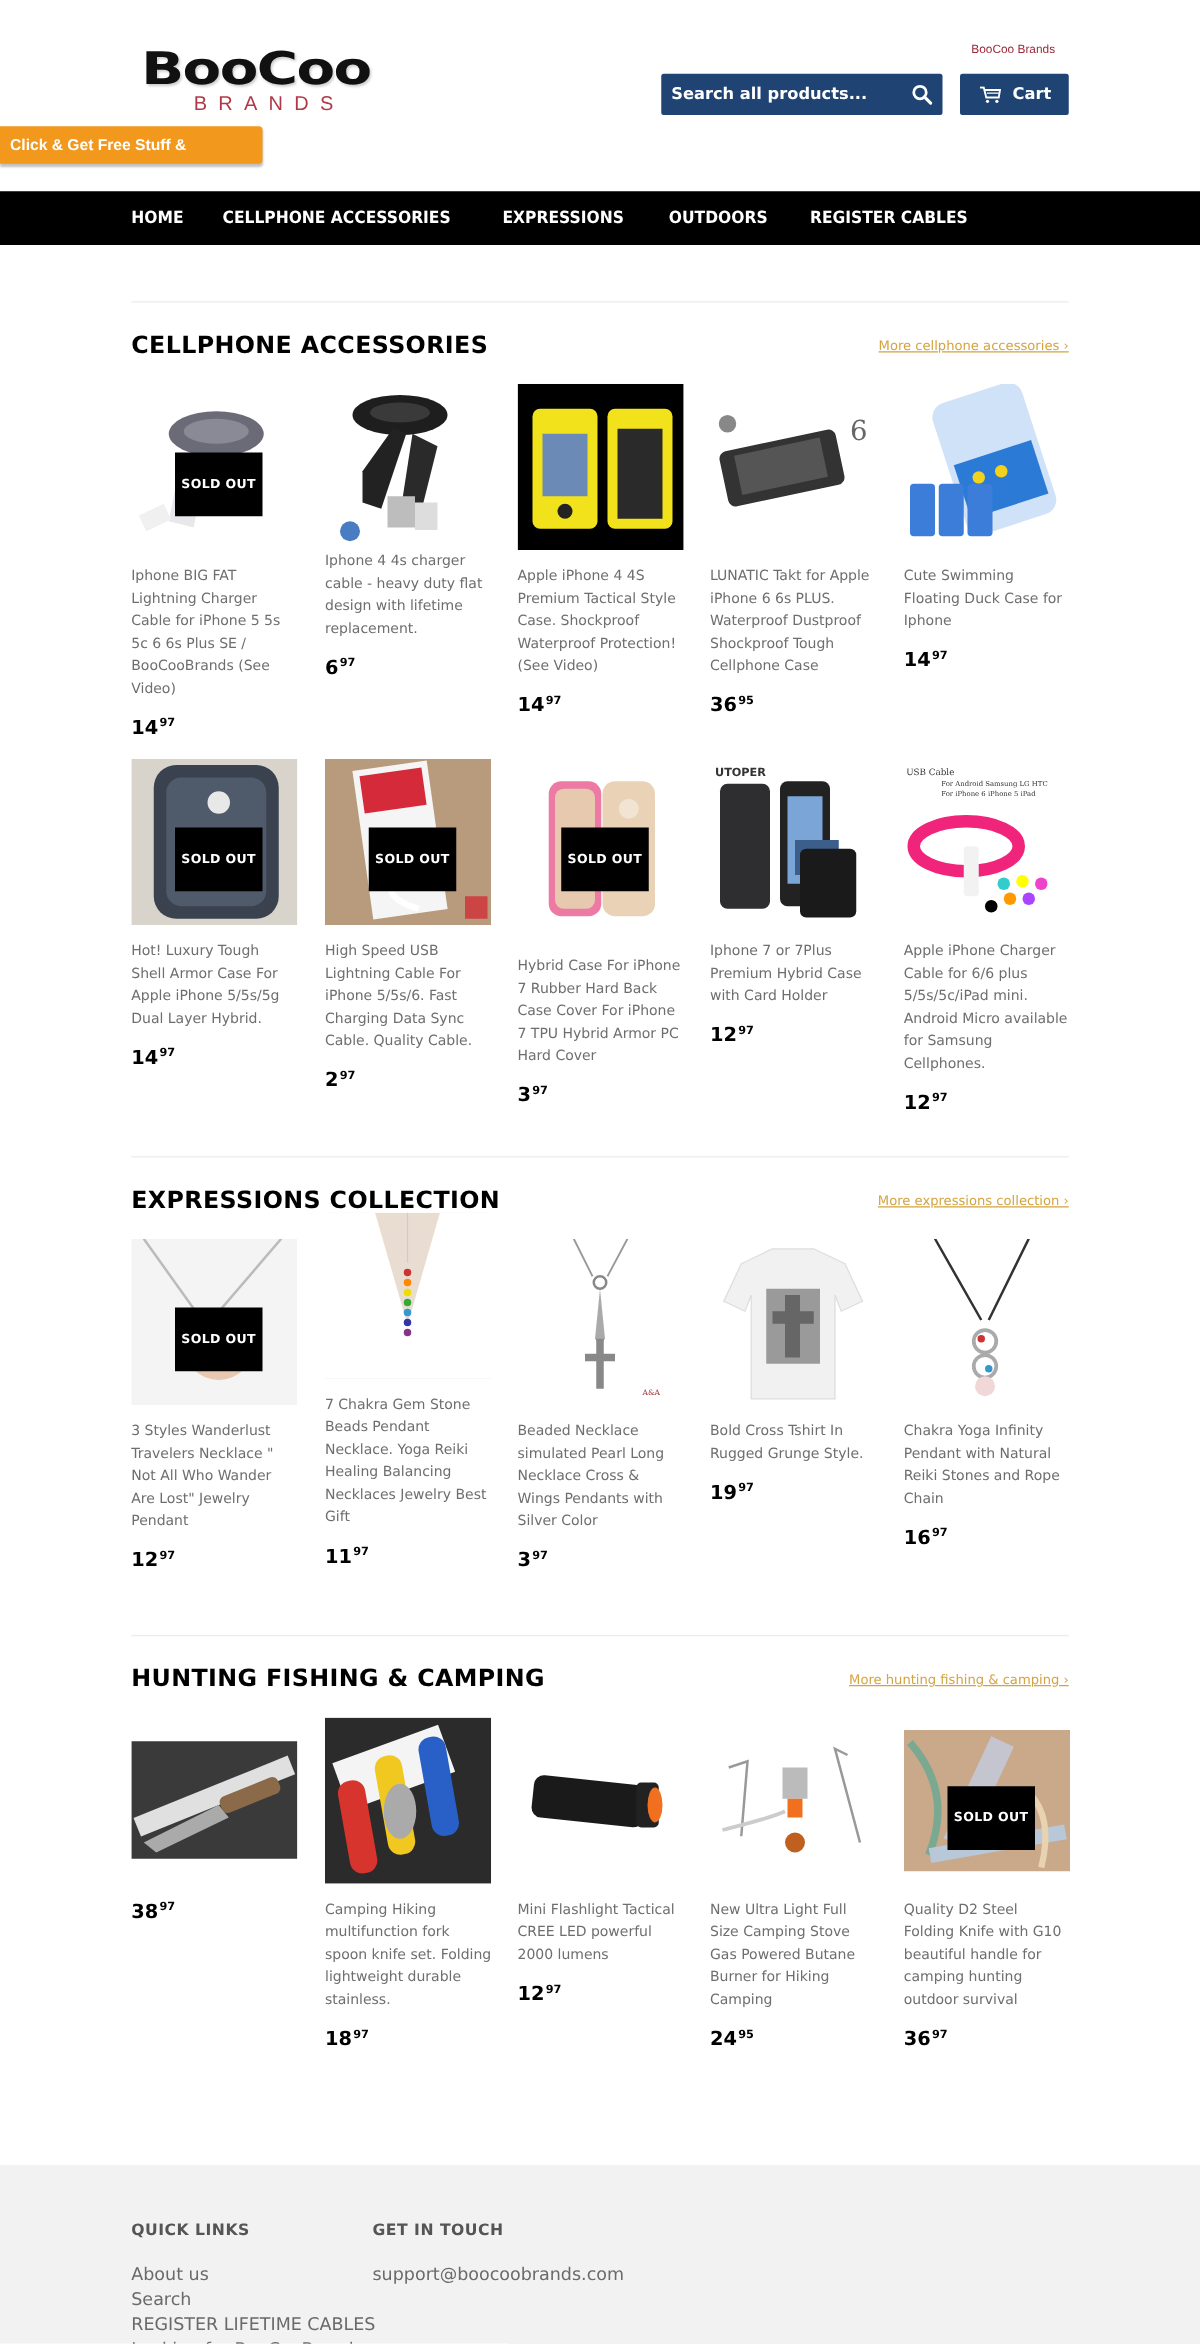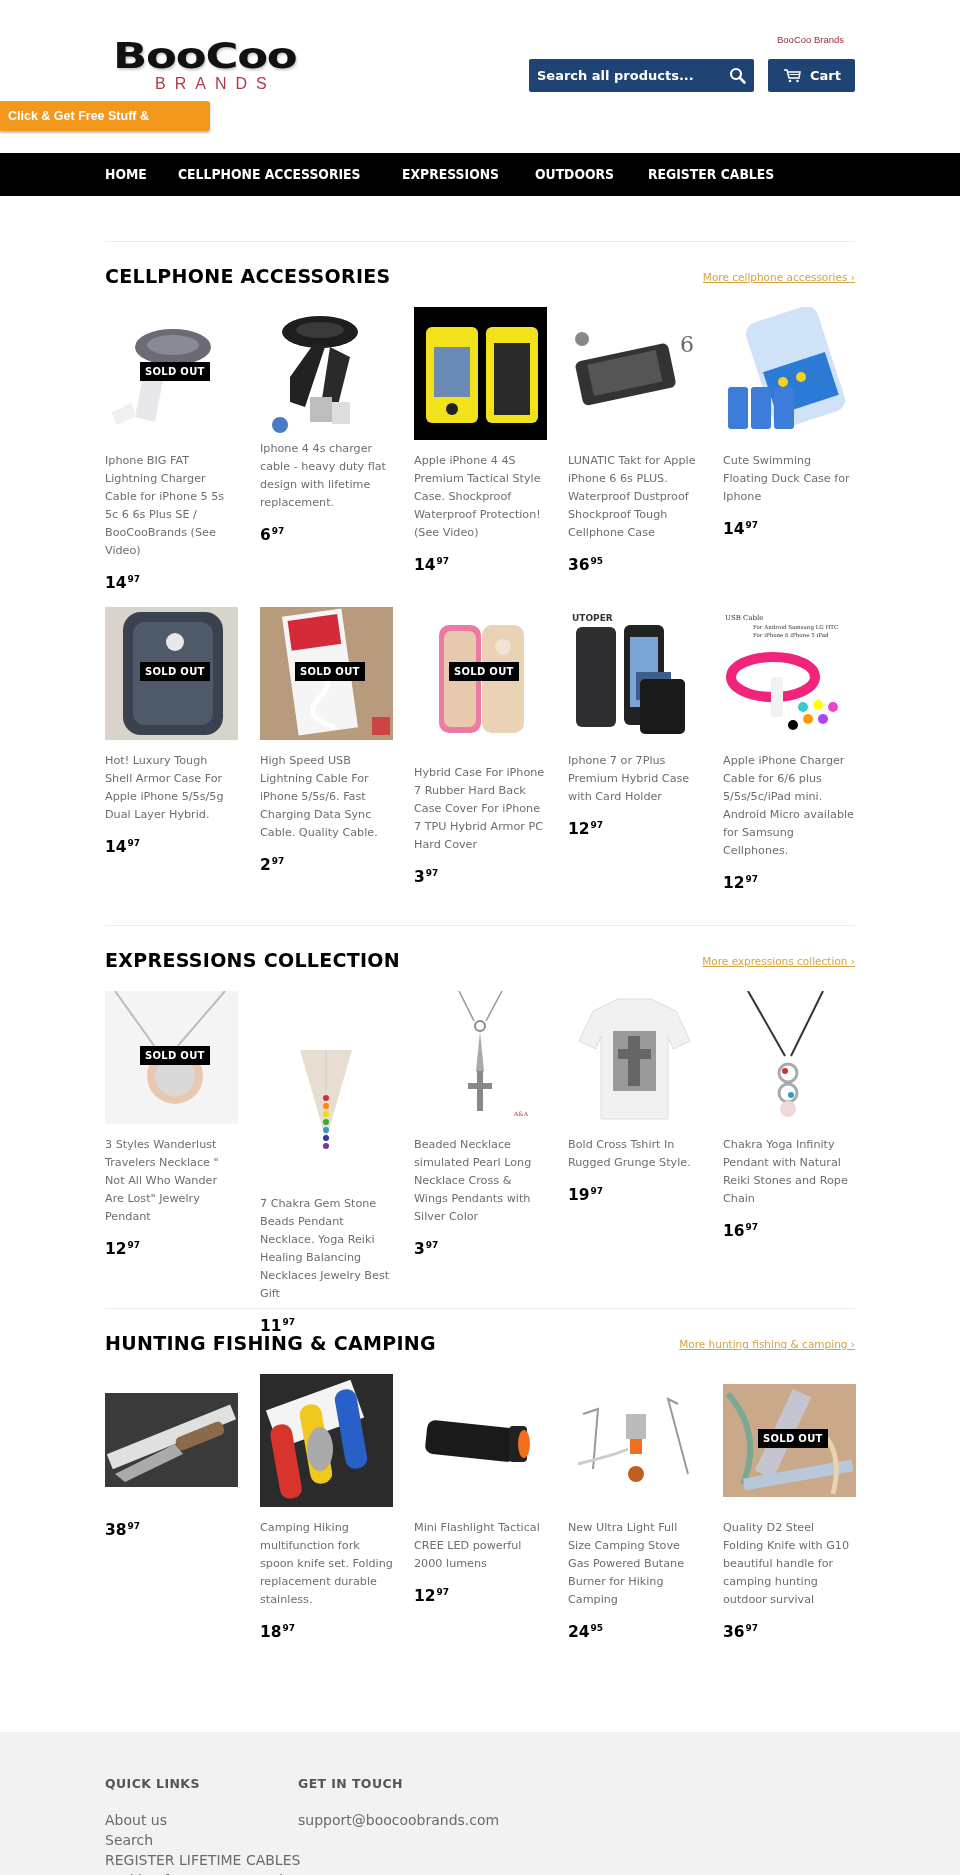--- a/index.html
+++ b/index.html
@@ -26,21 +26,21 @@
   .nav-item { position: absolute; top: 0; height: 43px; line-height: 43px; color: #fff; font-family: "DejaVu Sans", sans-serif; font-weight: bold; font-size: 13.5px; cursor: pointer; transform: scaleX(0.92); transform-origin: left; }
 
   
   .divider { position: absolute; left: 105px; width: 750px; height: 1px; background: #ececec; }
   .section-title { position: absolute; left: 105px; font-family: "DejaVu Sans", sans-serif; font-weight: bold; font-size: 19px; color: #000; letter-spacing: 0.3px; }
   .more-link { position: absolute; right: 105px; font-size: 10.5px; color: #d4a441; cursor: pointer; text-decoration: underline; }
 
   .product { position: absolute; width: 133px; cursor: pointer; }
   .product-img { position: relative; width: 133px; overflow: hidden; }
   .product-img svg { display: block; }
-  .sold-badge { position: absolute; background: #000; color: #fff; font-weight: bold; font-size: 10px; padding: 4px 5px; letter-spacing: 0.3px; white-space: nowrap; }
+  .sold-badge { position: absolute; background: #000; color: #fff; font-weight: bold; font-size: 10px; padding: 20px 5px; letter-spacing: 0.3px; white-space: nowrap; }
   .product-title { font-size: 11.2px; line-height: 18px; color: #6e6e6e; margin-top: 0; }
   .product-price { font-weight: bold; font-size: 15.5px; color: #000; margin-top: 10px; line-height: 18px; }
   .product-price sup { font-size: 9px; vertical-align: 6px; margin-left: 1px; }
 
   
   .footer { position: absolute; left: 0; top: 1732px; width: 960px; height: 143px; background: #f2f2f2; }
   .footer-heading { position: absolute; top: 44px; font-weight: bold; font-size: 12.5px; color: #555; letter-spacing: 0.4px; }
   .footer-link { position: absolute; font-size: 14px; color: #6a6a6a; cursor: pointer; }
 </style>
 </head>
@@ -253,21 +253,21 @@
         <path d="M10 0 L60 70 L120 0" fill="none" stroke="#bbb" stroke-width="2"></path>
         <circle cx="70" cy="85" r="28" fill="#e8c8b0"></circle>
         <circle cx="70" cy="85" r="20" fill="#d9d9d9"></circle>
       </svg>
     <div class="sold-badge" style="left:35px; top:55px">SOLD OUT</div>
   </div>
   <div class="product-title" style="margin-top:12px">3 Styles Wanderlust Travelers Necklace " Not All Who Wander Are Lost" Jewelry Pendant</div>
   <div class="product-price"><span>12</span><sup>97</sup></div>
 </div>
 
-<div class="product" style="left:260px; top:1050px">
+<div class="product" style="left:260px; top:970px">
   <div class="product-img" style="height:133px">
     <svg width="133" height="133" viewBox="0 0 133 133">
         <rect width="133" height="133" fill="#e9ddd2"></rect>
         <path d="M0 0 L40 0 L66 90 L92 0 L133 0 L133 133 L0 133 Z" fill="#fff"></path>
         <line x1="66" y1="0" x2="66" y2="40" stroke="#ccc"></line>
         <circle cx="66" cy="48" r="3" fill="#c33"></circle>
         <circle cx="66" cy="56" r="3" fill="#f80"></circle>
         <circle cx="66" cy="64" r="3" fill="#ed0"></circle>
         <circle cx="66" cy="72" r="3" fill="#3a3"></circle>
         <circle cx="66" cy="80" r="3" fill="#39c"></circle>
@@ -346,21 +346,21 @@
   <div class="product-img" style="height:133px">
     <svg width="133" height="133" viewBox="0 0 133 133">
         <rect width="133" height="133" fill="#2b2b2b"></rect>
         <rect x="10" y="20" width="90" height="40" fill="#f4f4f4" transform="rotate(-20 55 40)"></rect>
         <rect x="15" y="50" width="22" height="75" rx="10" fill="#d8342e" transform="rotate(-10 26 87)"></rect>
         <rect x="45" y="30" width="22" height="80" rx="10" fill="#f0c820" transform="rotate(-10 56 70)"></rect>
         <rect x="80" y="15" width="22" height="80" rx="10" fill="#2860c8" transform="rotate(-10 91 55)"></rect>
         <ellipse cx="60" cy="75" rx="13" ry="22" fill="#aaa"></ellipse>
       </svg>
   </div>
-  <div class="product-title" style="margin-top:12px">Camping Hiking multifunction fork spoon knife set. Folding replacement durable stainless.</div>
+  <div class="product-title" style="margin-top:12px">Camping Hiking multifunction fork spoon knife set. Folding lightweight durable stainless.</div>
   <div class="product-price"><span>18</span><sup>97</sup></div>
 </div>
 
 <div class="product" style="left:414px; top:1374px">
   <div class="product-img" style="height:133px">
     <svg width="133" height="133" viewBox="0 0 133 133">
         <rect width="133" height="133" fill="#fff"></rect>
         <rect x="12" y="50" width="90" height="34" rx="8" fill="#1a1a1a" transform="rotate(6 57 67)"></rect>
         <rect x="95" y="52" width="18" height="36" rx="4" fill="#222"></rect>
         <ellipse cx="110" cy="70" rx="6" ry="14" fill="#f07020"></ellipse>

